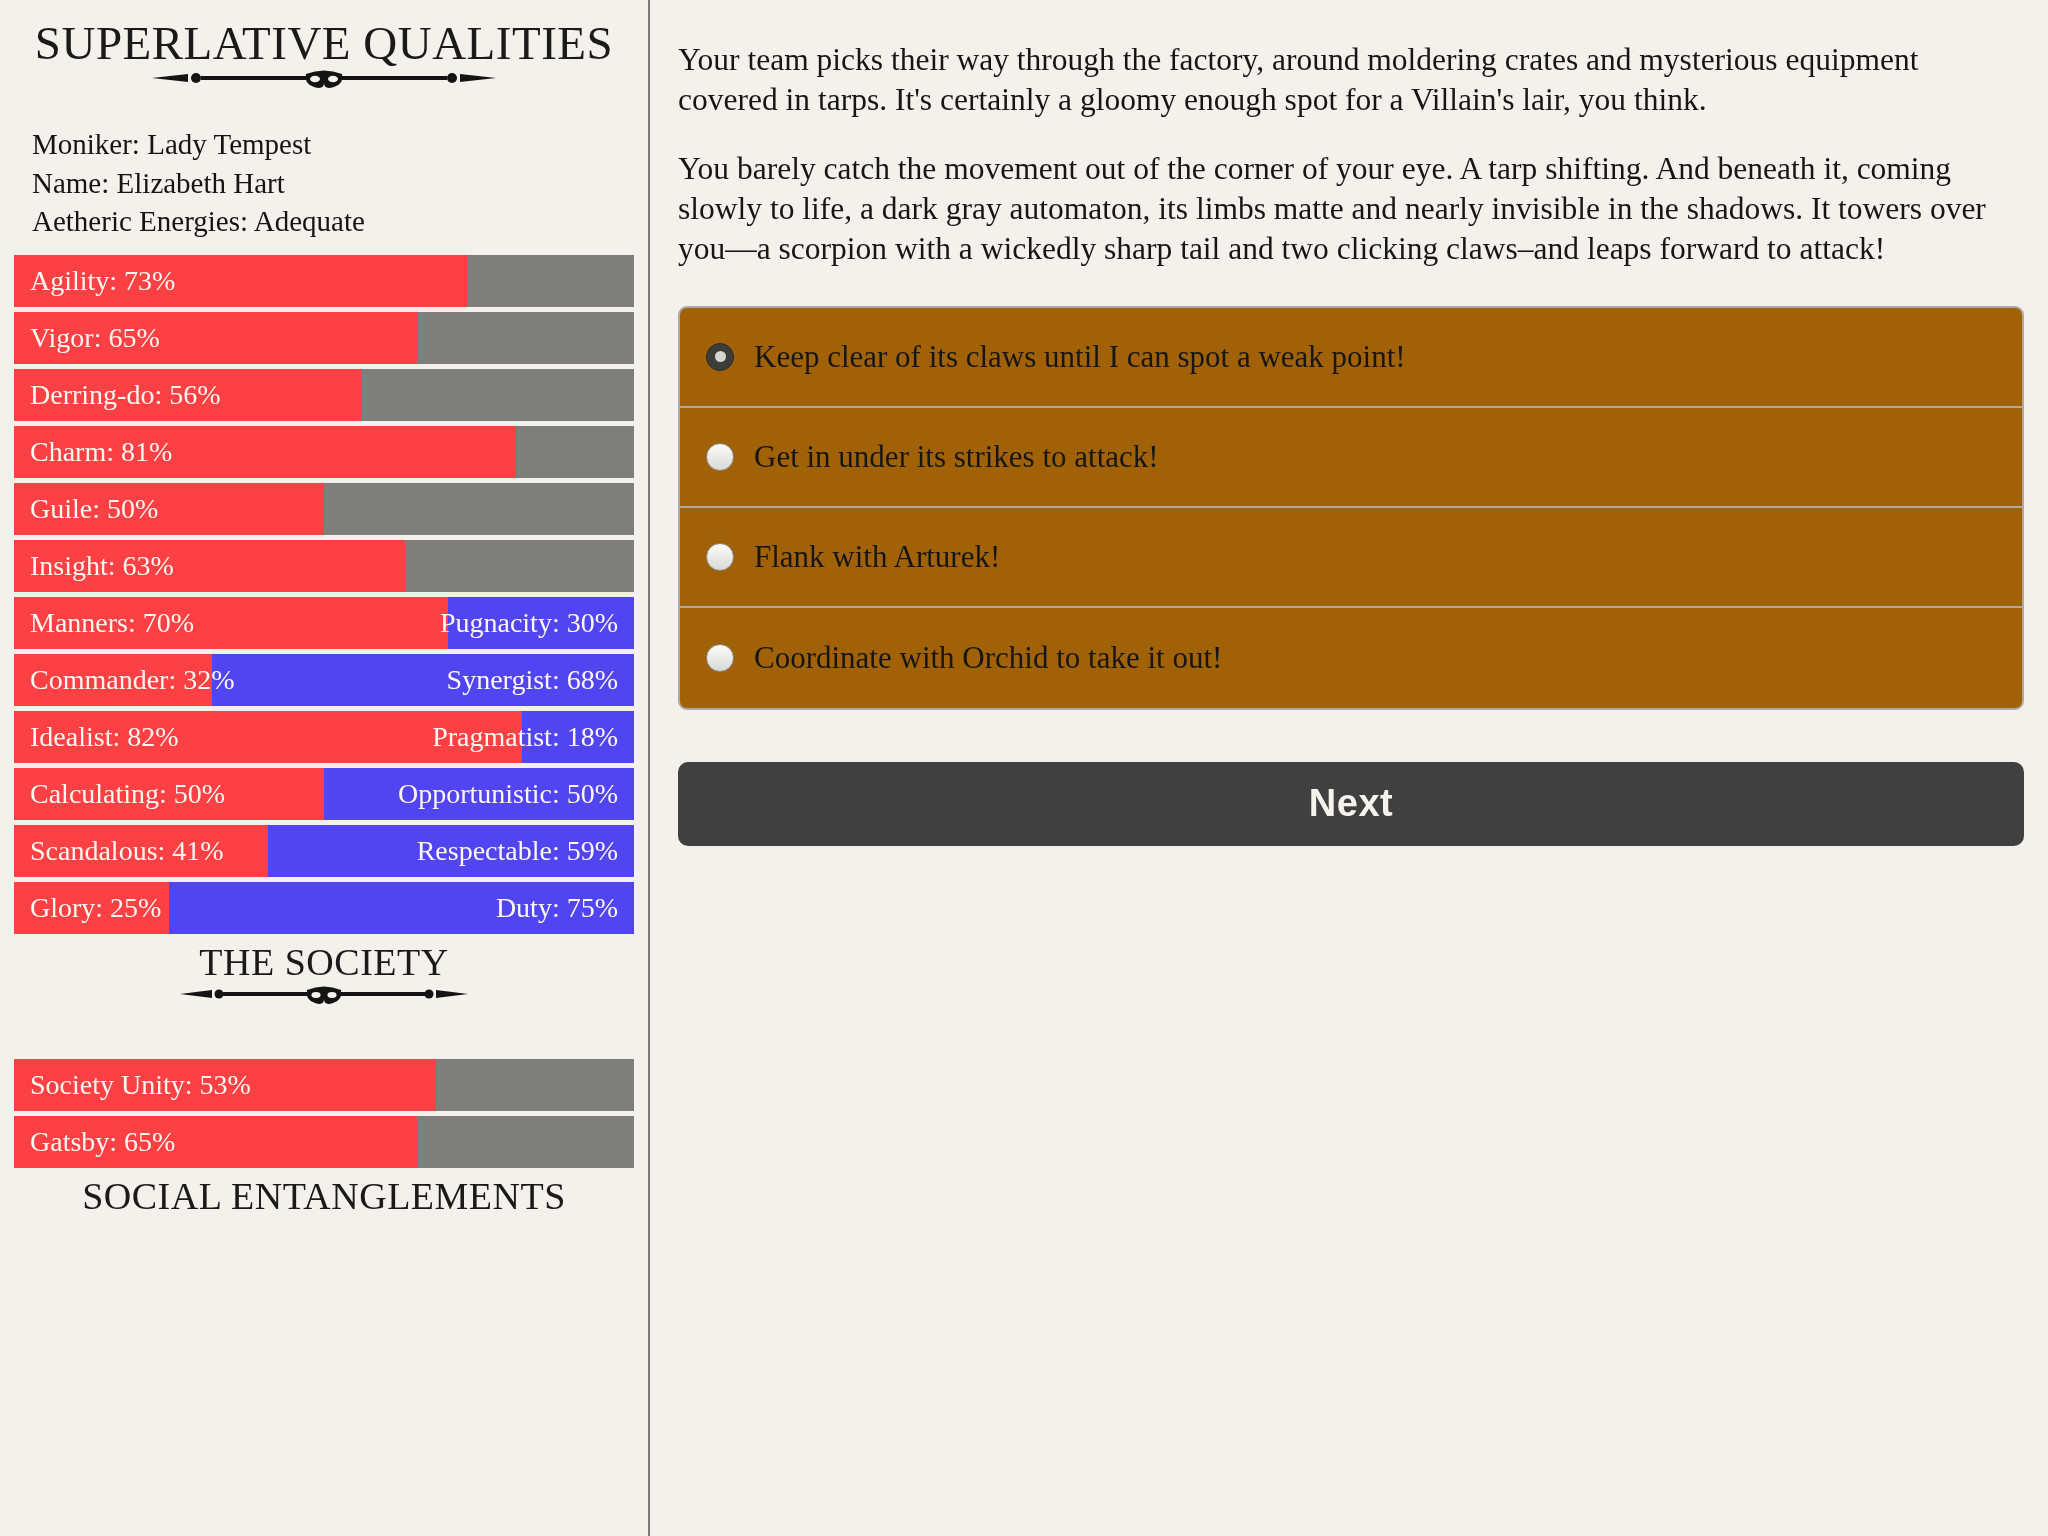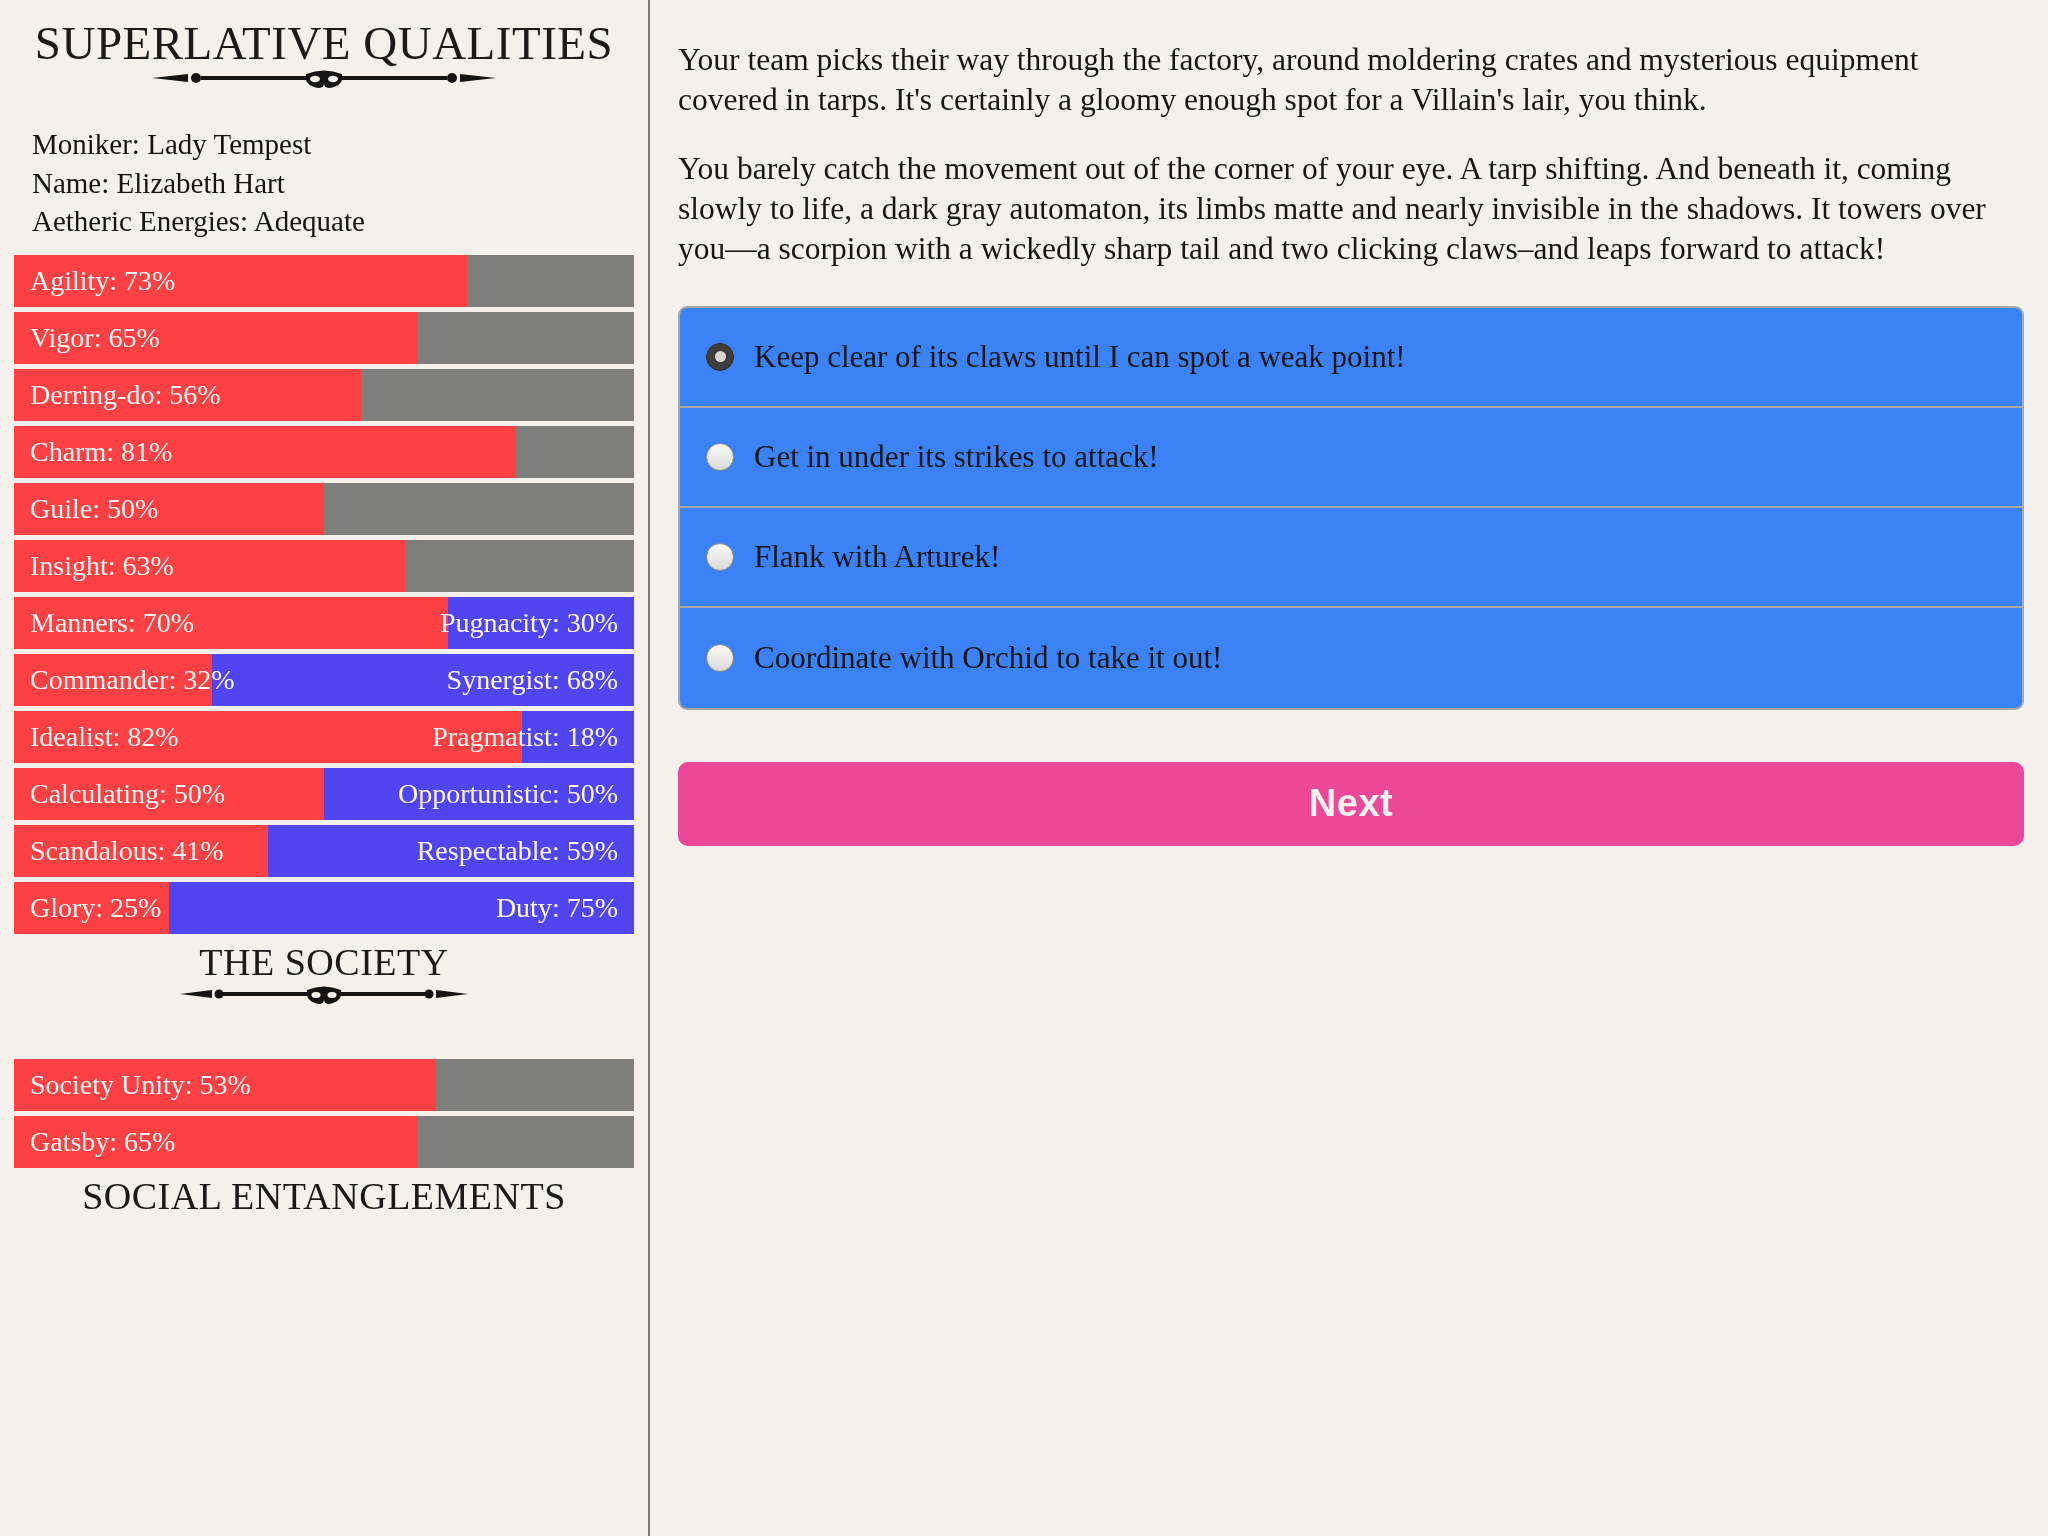--- a/index.html
+++ b/index.html
@@ -113,21 +113,21 @@
     font-size: 31.5px;
     line-height: 1.28;
     color: #161616;
     margin-bottom: 28px;
     max-width: 1350px;
   }
   .choices {
     margin-top: 36px;
     border: 2px solid #a9a9a7;
     border-radius: 9px;
-    background: #3b82f6;
+    background: #a16207;
     max-width: 1350px;
     overflow: hidden;
   }
   .choice-row {
     display: flex;
     align-items: center;
     height: 100px;
     padding: 0 26px;
     border-bottom: 2px solid #a9a9a7;
     cursor: pointer;
@@ -158,21 +158,21 @@
   }
   .choice-label {
     font-size: 31px;
     color: #161616;
     line-height: 1;
   }
   .next-button {
     margin-top: 52px;
     max-width: 1350px;
     height: 84px;
-    background: #ec4899;
+    background: #404040;
     border-radius: 10px;
     display: flex;
     align-items: center;
     justify-content: center;
     cursor: pointer;
   }
   .next-label {
     font-family: "Liberation Sans", "DejaVu Sans", sans-serif;
     font-weight: bold;
     font-size: 38px;

